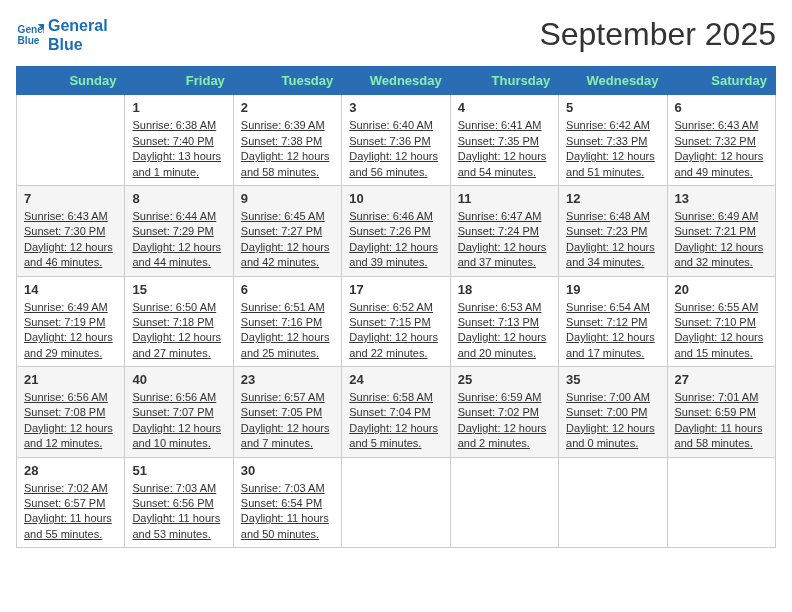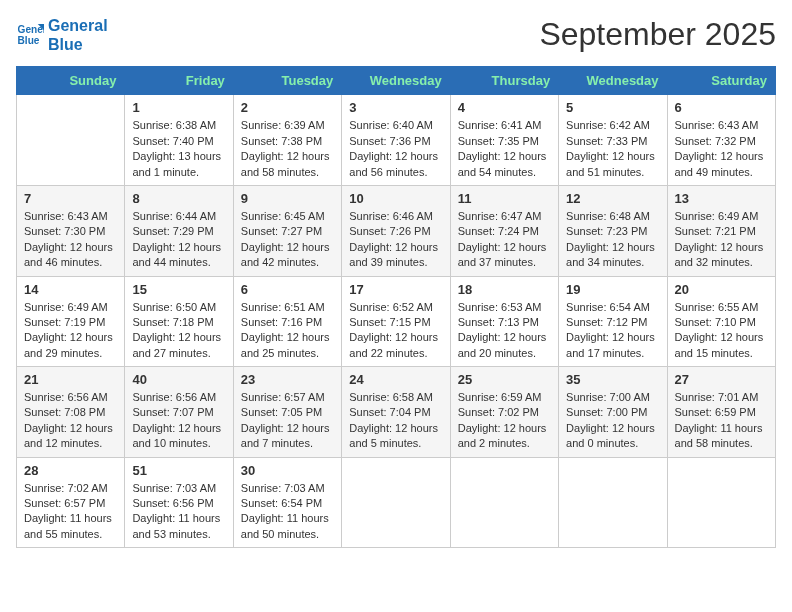--- a/index.html
+++ b/index.html
@@ -67,20 +67,21 @@
     .day-num {
       font-size: 13px;
       font-weight: bold;
       color: #333;
       display: block;
       margin-bottom: 3px;
     }
     .day-info {
       color: #333;
       line-height: 1.4;
+      text-decoration: underline;
     }
     .empty-cell {
       background: #fff;
     }
   </style>
 </head>
 <body>
 
 <div class="header">
   <div class="logo">

